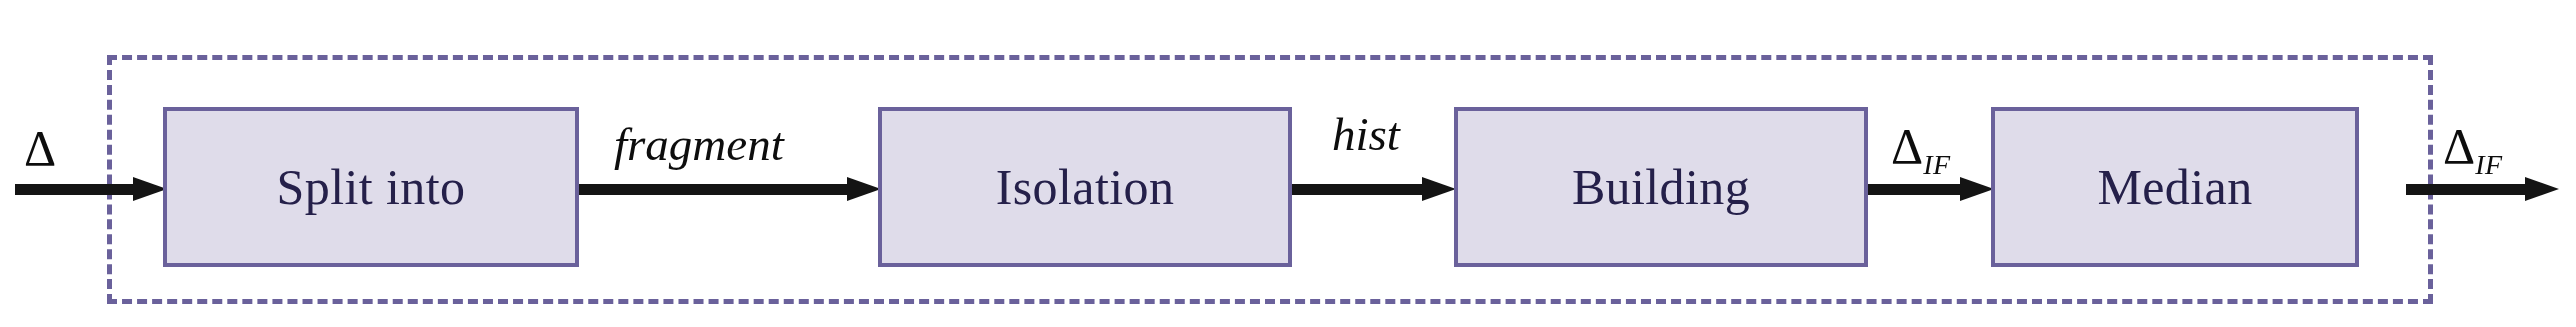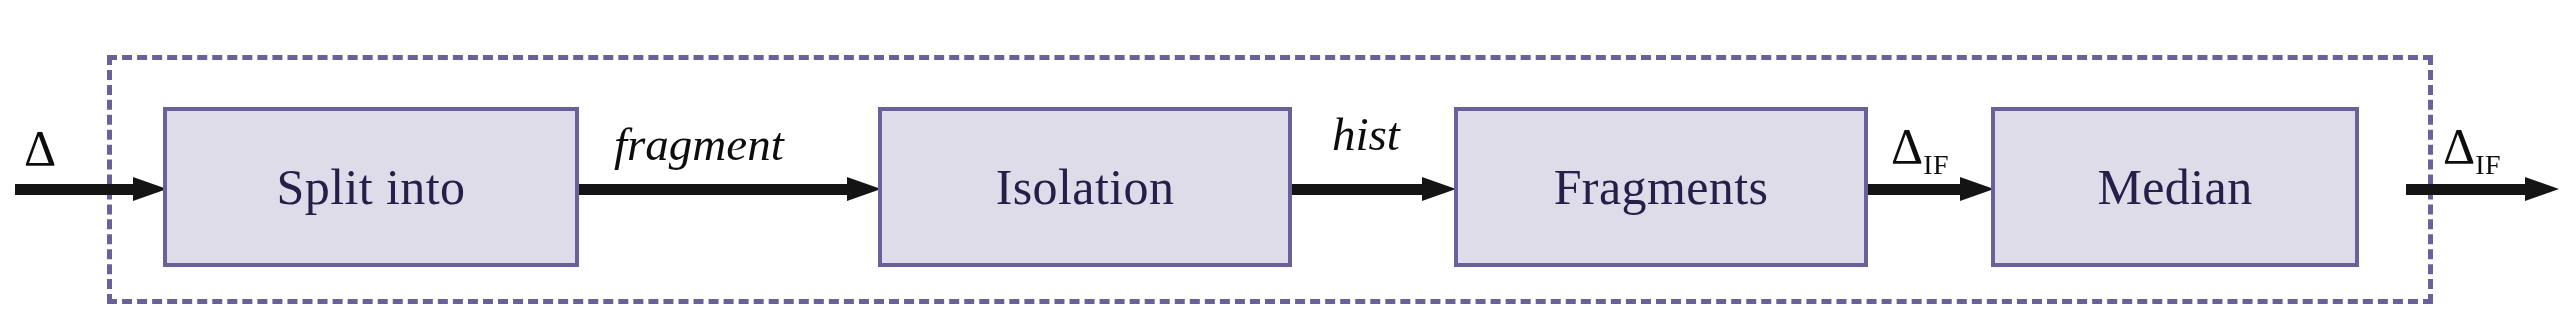--- a/index.html
+++ b/index.html
@@ -106,20 +106,21 @@
     font-style: italic;
     font-size: 47px;
     text-align: right;
   }
   .edge-label.sym {
     font-style: normal;
     font-size: 50px;
   }
   .edge-label .sub {
     font-size: 0.56em;
+    font-style: italic;
     vertical-align: sub;
     letter-spacing: 0.4px;
   }
 
   #label-delta-in   { left: 24px;   top: 123px; }
   #label-fragment   { left: 614px;  top: 121px; }
   #label-hist       { left: 1332px; top: 111px; }
   #label-delta-if-1 { left: 1891px; top: 121px; }
   #label-delta-if-2 { left: 2443px; top: 121px; }
 </style>
@@ -150,21 +151,21 @@
     <span class="ln">Isolation</span>
   </div>
 
   <div class="edge-label italic" id="label-hist"><span>hist</span></div>
   <div class="arrow" id="arrow-2">
     <div class="shaft"></div>
     <div class="head"></div>
   </div>
 
   <div class="proc-box" id="box-iforest">
-    <span class="ln">Fragments</span>
+    <span class="ln">Building</span>
   </div>
 
   <div class="edge-label sym" id="label-delta-if-1"><span>Δ</span><span class="sub">IF</span></div>
   <div class="arrow" id="arrow-3">
     <div class="shaft"></div>
     <div class="head"></div>
   </div>
 
   <div class="proc-box" id="box-median">
     <span class="ln">Median</span>

